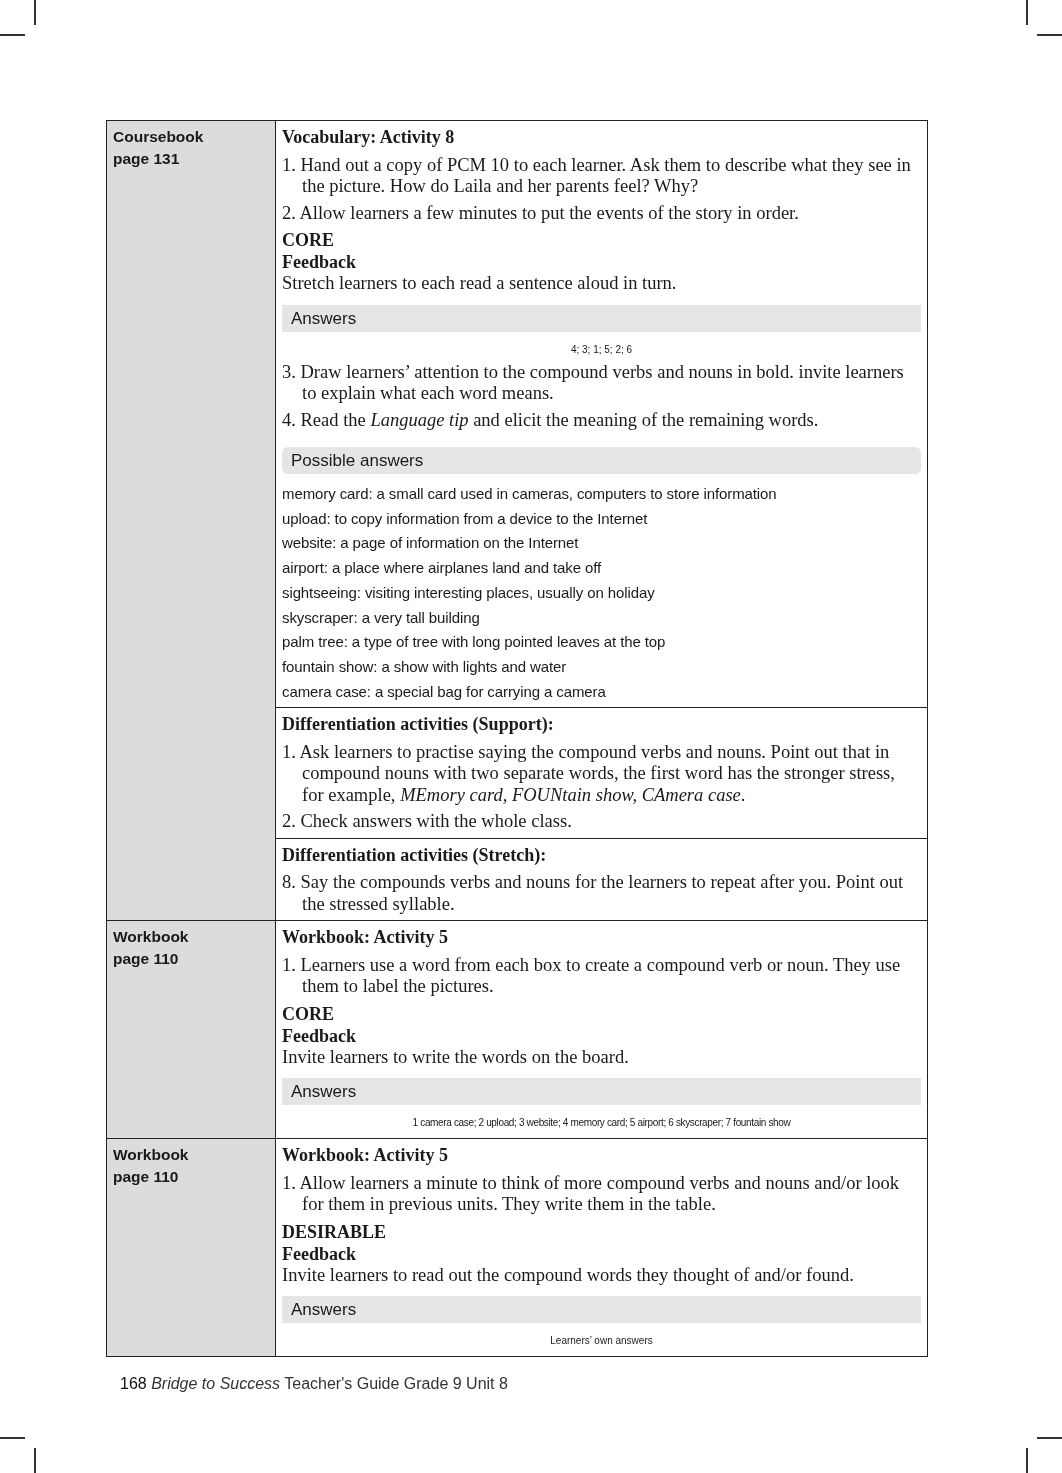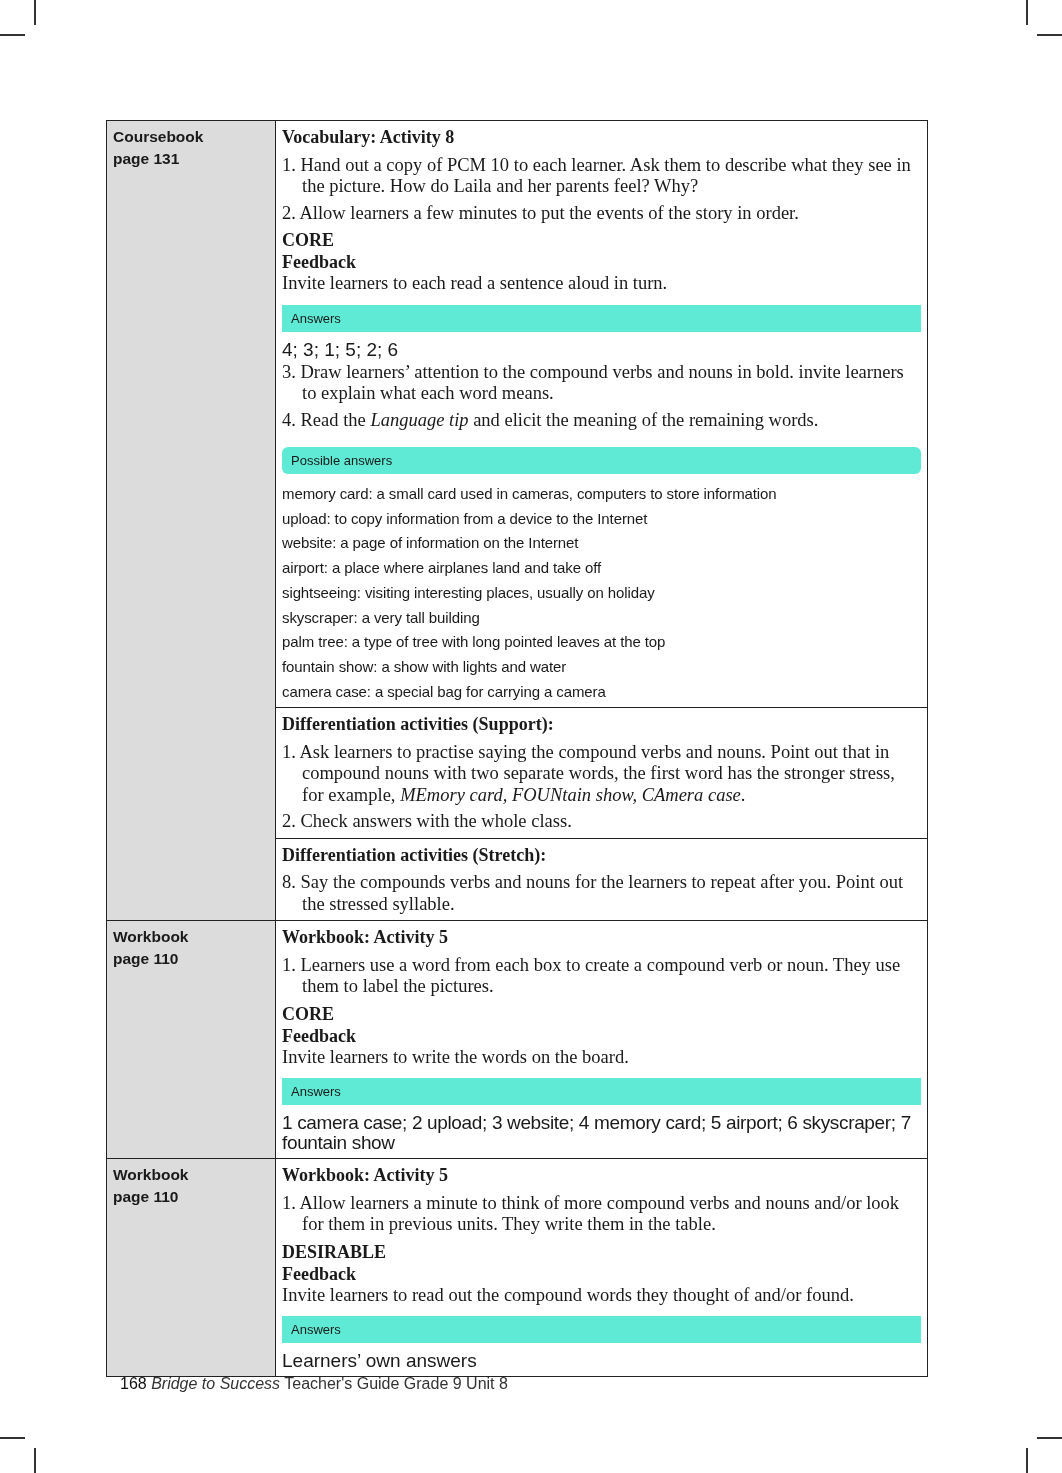--- a/index.html
+++ b/index.html
@@ -6,23 +6,23 @@
   body { width: 1062px; height: 1473px; position: relative; overflow: hidden; font-family: "Liberation Serif", serif; color: #1a1a1a; }
   .crop { position: absolute; background: #333; }
   .lesson-table { position: absolute; left: 106px; top: 120px; width: 822px; border-collapse: collapse; table-layout: fixed; padding-left: 8px; }
   .lesson-table td { border: 1.5px solid #222; vertical-align: top; padding: 0; }
   .ref-cell { width: 156px; background: #dcdcdc; font-family: "Liberation Sans", sans-serif; font-weight: bold; font-size: 15.5px; line-height: 22px; padding: 5px 6px !important; }
   .content-cell { padding: 4px 6px 3px 6px !important; font-size: 18.5px; line-height: 21.5px; }
   .heading { font-weight: bold; font-size: 18px; margin: 2px 0 6px 0; }
   .step { padding-left: 20px; text-indent: -20px; margin: 0 0 5px 0; }
   .label-bold { font-weight: bold; font-size: 18px; margin: 0; line-height: 22px; }
   .plain { margin: 0 0 4px 0; }
-  .answers-bar { background: #5eead4; font-family: "Liberation Sans", sans-serif; font-size: 13px; padding: 3px 9px; margin: 10px 0 8px 0; line-height: 21px; }
+  .answers-bar { background: #e5e5e5; font-family: "Liberation Sans", sans-serif; font-size: 17px; padding: 3px 9px; margin: 10px 0 8px 0; line-height: 21px; }
   .sans-line { font-family: "Liberation Sans", sans-serif; font-size: 15px; line-height: 24.7px; margin: 0; letter-spacing: -0.1px; }
-  .sans-small { font-family: "Liberation Sans", sans-serif; font-size: 19px; line-height: 20px; margin: 0 0 2px 0; }
+  .sans-small { font-family: "Liberation Sans", sans-serif; font-size: 10px; line-height: 20px; margin: 0 0 2px 0; text-align: center; }
   .footer { position: absolute; left: 120px; top: 1375px; font-family: "Liberation Sans", sans-serif; font-size: 16px; color: #333; }
   .footer .num { color: #111; }
   .footer .title { font-style: italic; }
   em { font-style: italic; }
 </style>
 </head>
 <body>
 
 <div class="crop" style="left:34px; top:0; width:1.5px; height:25px;"></div>
 <div class="crop" style="left:0; top:34px; width:25px; height:1.5px;"></div>
@@ -40,21 +40,21 @@
     <td class="ref-cell" rowspan="3">
       <div>Coursebook</div>
       <div>page 131</div>
     </td>
     <td class="content-cell">
       <div class="heading">Vocabulary: Activity 8</div>
       <p class="step">1. Hand out a copy of PCM 10 to each learner. Ask them to describe what they see in the picture. How do Laila and her parents feel? Why?</p>
       <p class="step">2. Allow learners a few minutes to put the events of the story in order.</p>
       <p class="label-bold">CORE</p>
       <p class="label-bold">Feedback</p>
-      <p class="plain">Invite learners to each read a sentence aloud in turn.</p>
+      <p class="plain">Stretch learners to each read a sentence aloud in turn.</p>
       <div class="answers-bar">Answers</div>
       <p class="sans-small">4; 3; 1; 5; 2; 6</p>
       <p class="step">3. Draw learners’ attention to the compound verbs and nouns in bold. invite learners to explain what each word means.</p>
       <p class="step"><span>4. Read the </span><em>Language tip</em><span> and elicit the meaning of the remaining words.</span></p>
       <div class="answers-bar" style="margin-top:16px;border-radius:6px;">Possible answers</div>
       <div>
         <p class="sans-line">memory card: a small card used in cameras, computers to store information</p>
         <p class="sans-line">upload: to copy information from a device to the Internet</p>
         <p class="sans-line">website: a page of information on the Internet</p>
         <p class="sans-line">airport: a place where airplanes land and take off</p>

